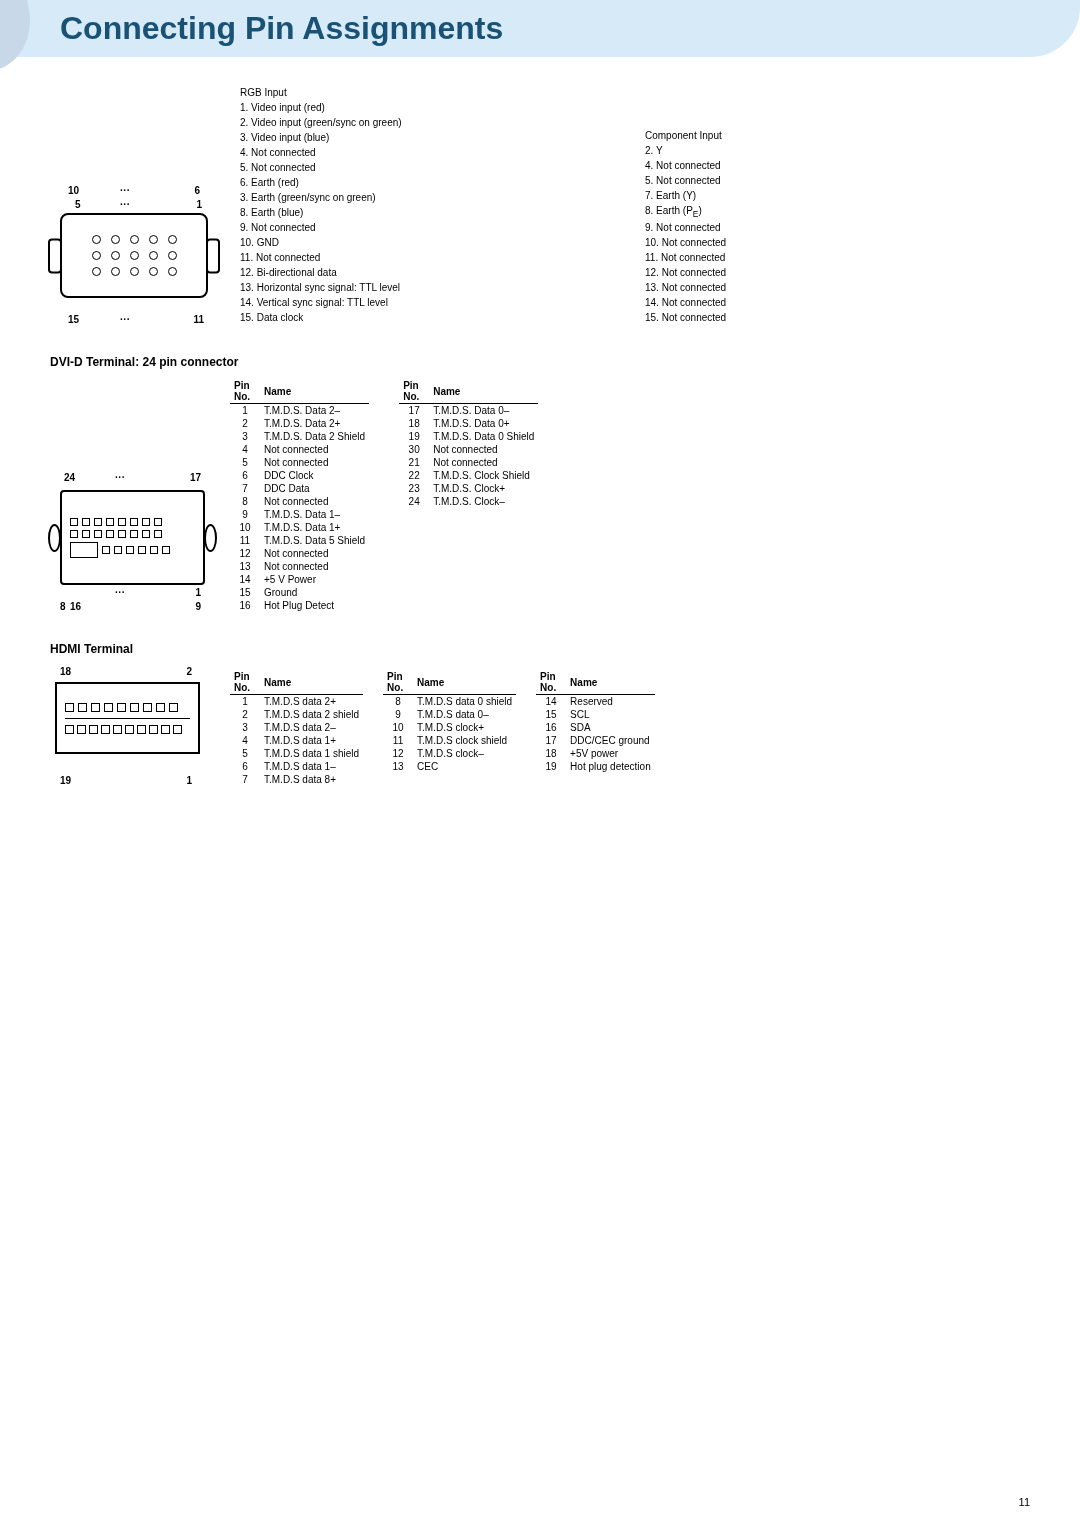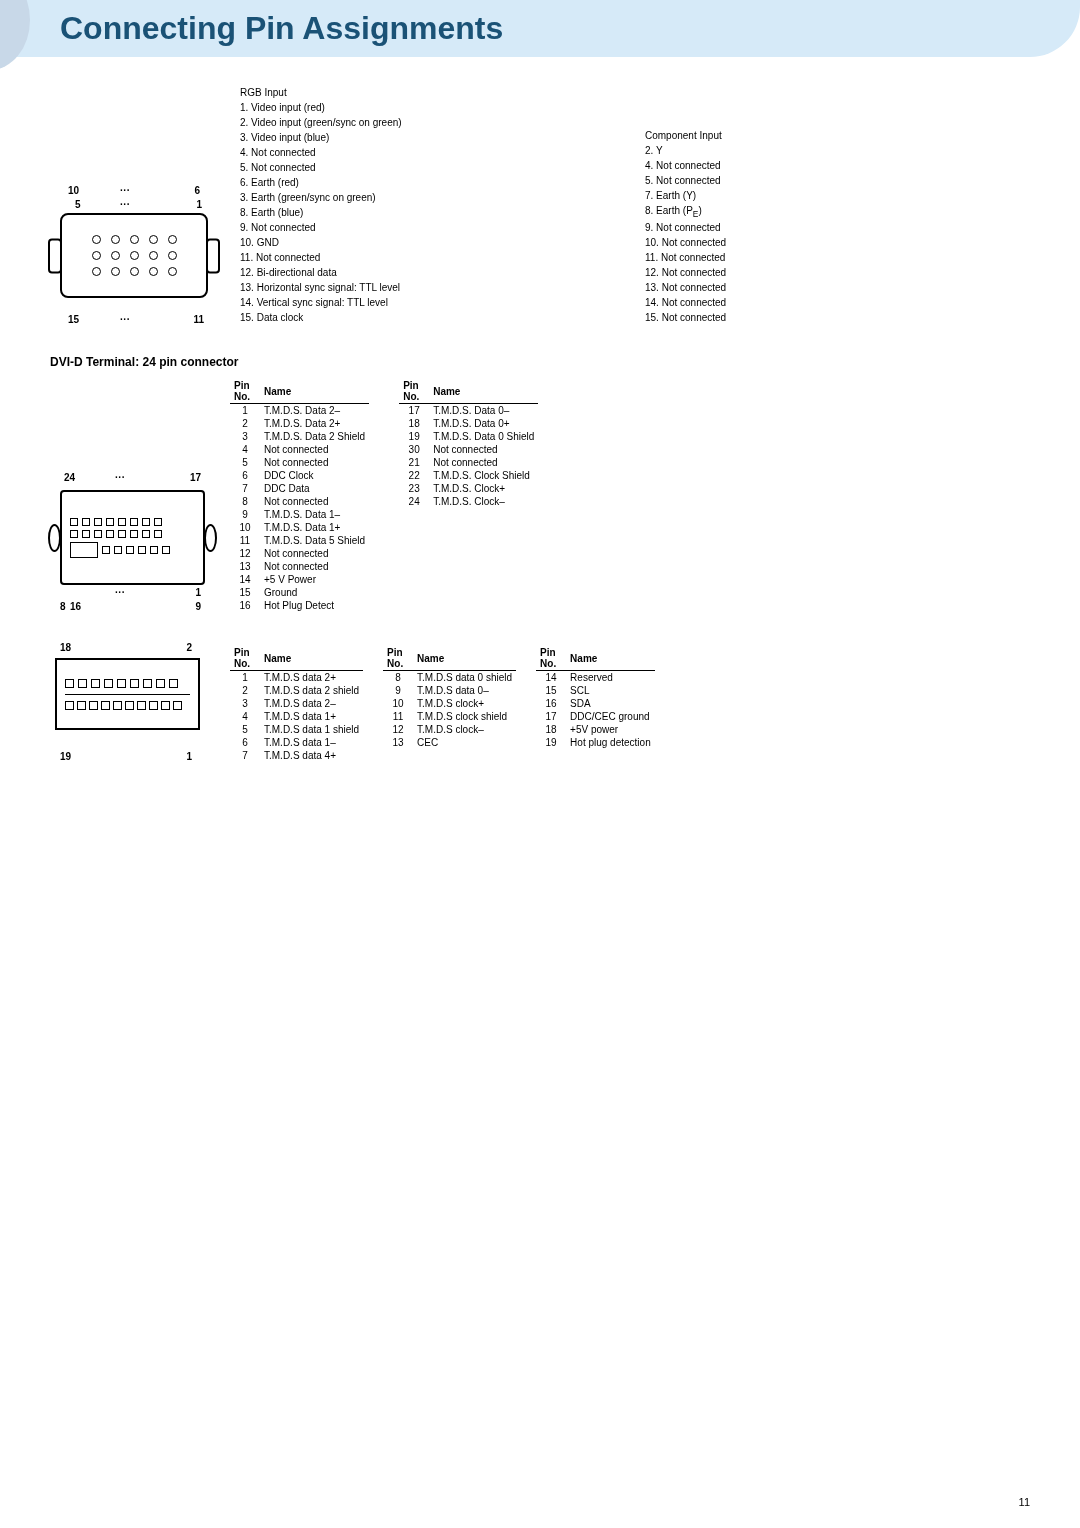--- a/index.html
+++ b/index.html
@@ -362,20 +362,23 @@
                 <td>T.M.D.S. Clock–</td>
               </tr>
         </tbody>
           </table>
       </div>
     </div>
   </div>
 </div>
 
 <div class="section">
+  <div class="section-header">
+    <strong><span>HDMI Terminal</span></strong>
+  </div>
   <div class="content-row">
 
     <div class="hdmi-connector">
       <div style="position:relative; width:160px; height:120px;">
         <span style="position:absolute; top:0; left:10px; font-size:10px; font-weight:bold;">18</span>
         <span style="position:absolute; top:0; right:18px; font-size:10px; font-weight:bold;">2</span>
 
         <div style="position:absolute; top:16px; left:5px; width:145px; height:72px; border:2px solid #000; display:flex; flex-direction:column; justify-content:center; gap:6px; padding:4px 8px; background:#fff;">
 
           <div style="display:flex; gap:4px;">
@@ -438,21 +441,21 @@
           <tr>
                 <td>5</td>
                 <td>T.M.D.S data 1 shield</td>
               </tr>
           <tr>
                 <td>6</td>
                 <td>T.M.D.S data 1–</td>
               </tr>
           <tr>
                 <td>7</td>
-                <td>T.M.D.S data 4+</td>
+                <td>T.M.D.S data 8+</td>
               </tr>
         </tbody>
           </table>
       </div>
 
       <div>
         <table class="pin-table">
           <tbody>
               <tr>
                 <th>Pin No.</th>

